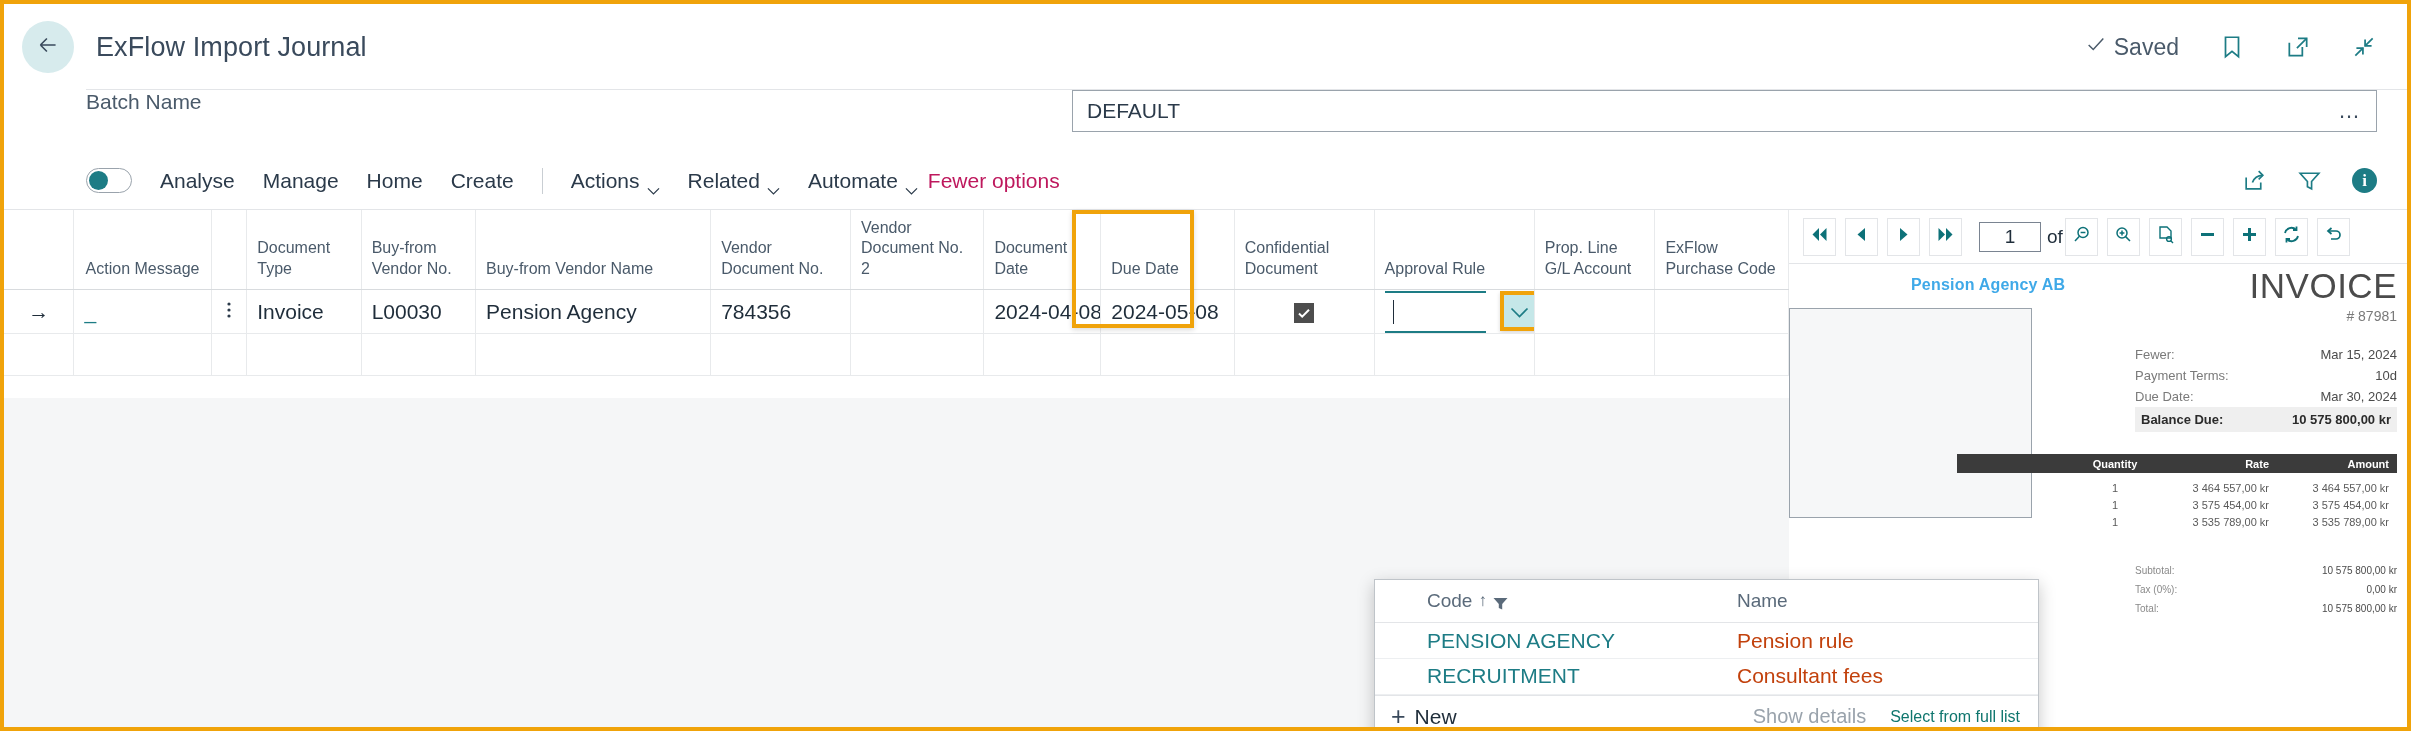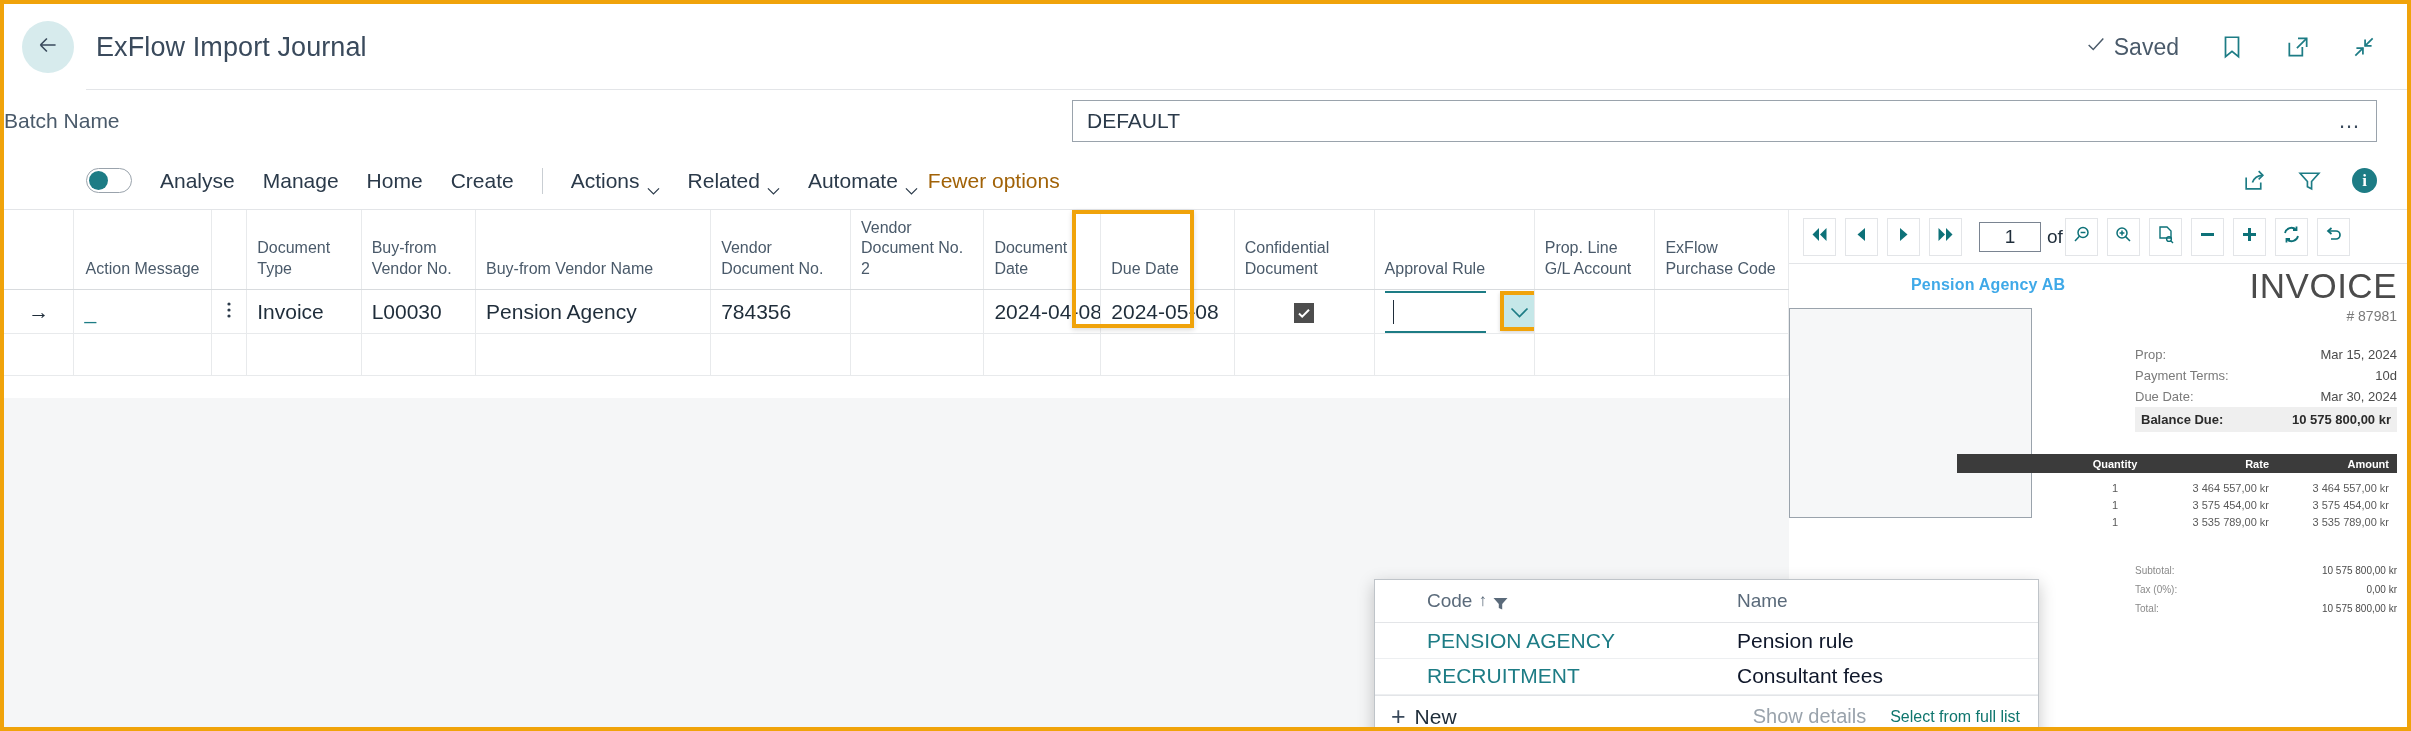--- a/index.html
+++ b/index.html
@@ -48,22 +48,22 @@
   .ticon { width: 26px; height: 26px; cursor: pointer; display: block; }
 
   .hr-top {
     position: absolute; left: 82px; right: 0; bottom: 0;
     height: 1px; background: #E3E5E8;
   }
 
   
   .batchrow {
     height: 62px;
-    display: flex; align-items: center;
-    padding-right: 0;
+    display: flex; align-items: flex-start;
+    padding-left: 82px; padding-right: 0;
     background: #FFFFFF;
     gap: 44px;
   }
   .batch-label {
     font-size: 21px; color: #4A5A6A; white-space: nowrap;
   }
   .leader {
     flex: 1 1 auto;
     margin: 0 8px;
     height: 21px;
@@ -104,21 +104,21 @@
   .toggle::after {
     content: ""; position: absolute; left: 2px; top: 2px;
     width: 19px; height: 19px; border-radius: 50%;
     background: #1D7C85;
   }
   .rb-item {
     font-size: 21px; color: #2B3A4A;
     margin-left: 28px; cursor: pointer;
     display: flex; align-items: center; gap: 7px; white-space: nowrap;
   }
-  .rb-item.muted { color: #a16207; margin-left: 10px; }
+  .rb-item.muted { color: #be185d; margin-left: 10px; }
   .chev { width: 13px; height: 8px; display: inline-block; }
   .rb-sep {
     width: 1px; height: 26px; background: #C9CED3; margin-left: 28px;
   }
   .ribbon-right { margin-left: auto; display: flex; align-items: center; gap: 30px; }
   .ricon { width: 25px; height: 25px; cursor: pointer; display: block; }
   .info-badge {
     width: 25px; height: 25px; border-radius: 50%; background: #1D7C85;
     color: #fff; font-size: 17px; font-weight: bold;
     display: flex; align-items: center; justify-content: center;
@@ -226,21 +226,21 @@
   .dd-c1 { width: 310px; display: flex; align-items: center; gap: 6px; }
   .dd-c2 { flex: 1; }
   .sortarrow { font-size: 17px; color: #5A6A7A; }
   .funnel { width: 15px; height: 14px; }
   .dd-row {
     display: flex; align-items: center; height: 40px;
     padding-left: 52px; font-size: 21px;
     border-bottom: 1px solid #EDEFF1; cursor: pointer;
   }
   .dd-row .code { width: 310px; color: #1D7C85; }
-  .dd-row .name { flex: 1; color: #0f172a; }
+  .dd-row .name { flex: 1; color: #c2410c; }
   .dd-spacer { flex: 1 1 auto; }
   .dd-foot {
     height: 48px; display: flex; align-items: center;
     padding: 0 18px 0 16px; gap: 20px;
     border-top: 1px solid #E3E5E8;
   }
   .dd-new {
     display: flex; align-items: center; gap: 9px;
     font-size: 21px; color: #1F2D3A; cursor: pointer;
   }
@@ -662,21 +662,21 @@
       <div class="docarea">
         <div class="doc-company">Pension Agency AB</div>
         <div class="doc-invoice">
           <div class="big">INVOICE</div>
           <div class="num"># 87981</div>
         </div>
         <div class="doc-box"></div>
 
         <div class="doc-meta">
           <div class="mrow">
-            <span class="l">Prop:</span>
+            <span class="l">Fewer:</span>
             <span class="v">Mar 15, 2024</span>
           </div>
           <div class="mrow">
             <span class="l">Payment Terms:</span>
             <span class="v">10d</span>
           </div>
           <div class="mrow">
             <span class="l">Due Date:</span>
             <span class="v">Mar 30, 2024</span>
           </div>

